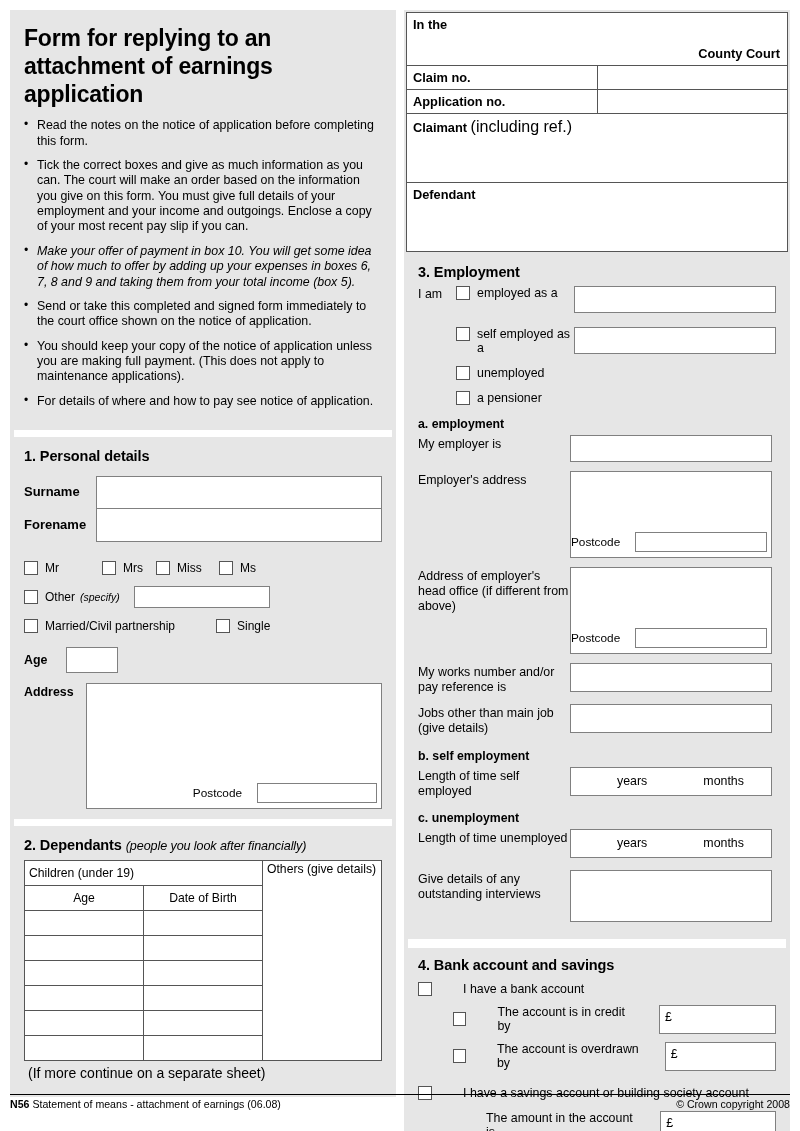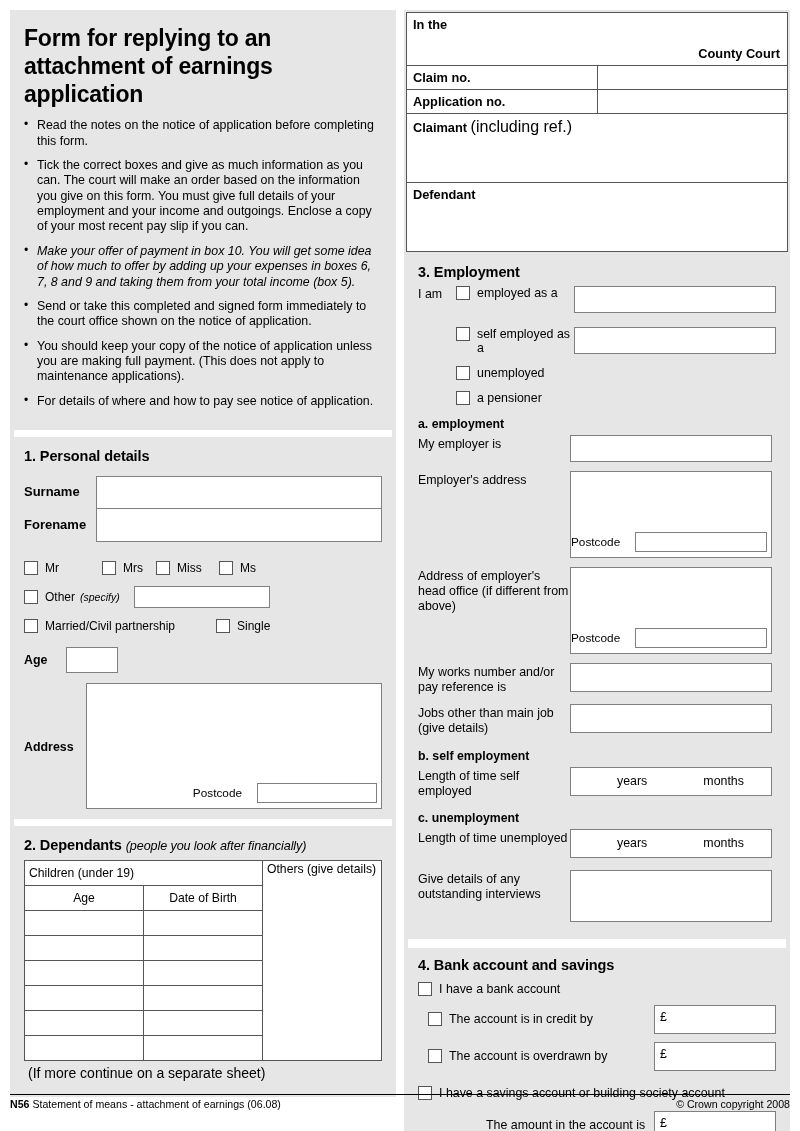--- a/index.html
+++ b/index.html
@@ -112,21 +112,21 @@
   .cb-item { display: flex; align-items: center; }
   .cb-item .cb { margin-right: 7px; }
   .cb-item span { font-size: 12px; }
 
   
   .age-row { display: flex; align-items: center; margin: 14px 0 10px 0; }
   .age-row .lbl { font-size: 12.4px; font-weight: bold; width: 42px; }
   .age-box { width: 52px; height: 26px; }
 
   
-  .addr-row { display: flex; margin-bottom: 10px; align-items: center; }
+  .addr-row { display: flex; margin-bottom: 10px; }
   .addr-row .lbl { width: 62px; font-size: 12.4px; font-weight: bold; padding-top: 2px; }
   .addr-box {
     flex: 1; height: 126px;
     position: relative;
   }
   .postcode-line {
     position: absolute;
     left: 0; right: 4px; bottom: 5px;
     display: flex; align-items: center; justify-content: flex-end;
   }
@@ -188,31 +188,31 @@
   .ym-box {
     width: 202px; height: 29px;
     display: flex; align-items: center;
   }
   .ym-box span { font-size: 12.4px; }
   .ym-box .yrs { margin-left: 46px; text-align: center; }
   .ym-box .mths { margin-left: 56px; }
   .med-box { width: 202px; height: 52px; }
 
   
-  .bank-row { display: flex; align-items: center; margin: 9px 0; }
+  .bank-row { display: flex; align-items: center; margin: 9px 0; gap: 24px; }
   .bank-row .cb { margin-right: 7px; }
   .bank-row span.txt { font-size: 12.4px; }
   .bank-row .money {
     width: 122px; height: 29px;
     margin-left: auto;
     font-size: 12.4px;
     padding: 4px 0 0 5px;
     box-sizing: border-box;
   }
-  .indent-1 { margin-left: 10px; }
+  .indent-1 { margin-left: 35px; }
 
   
   .footer {
     position: absolute;
     left: 10px; right: 10px;
     bottom: 21px;
     border-top: 1.5px solid #000000;
     padding-top: 3px;
     display: flex;
     justify-content: space-between;

